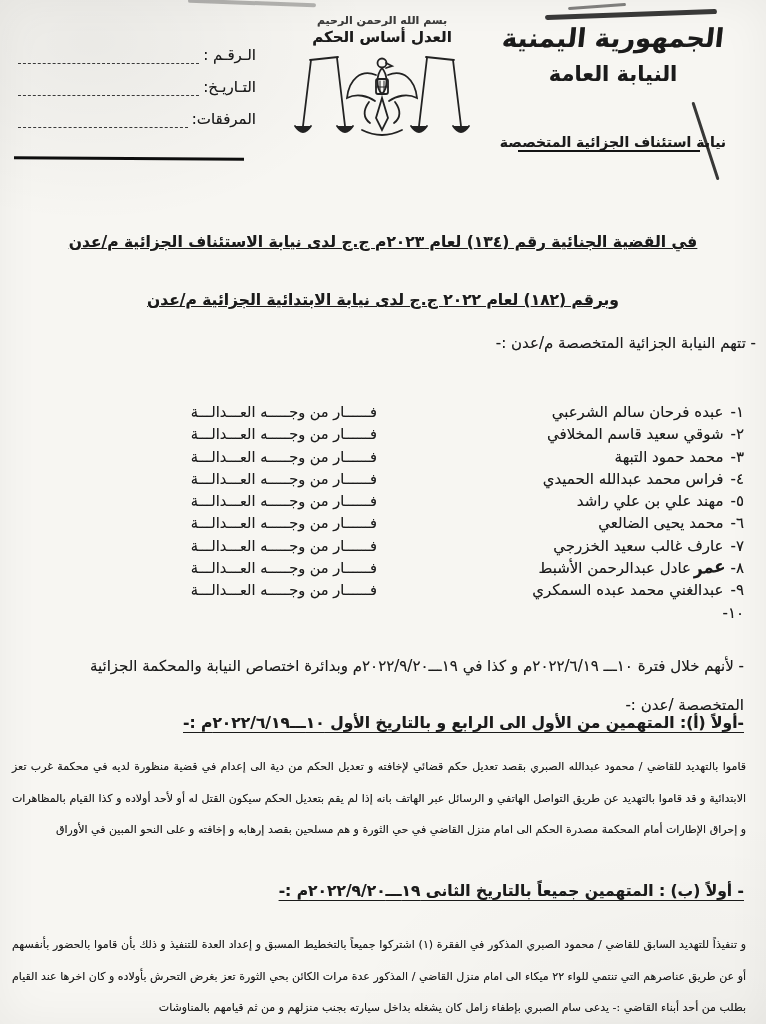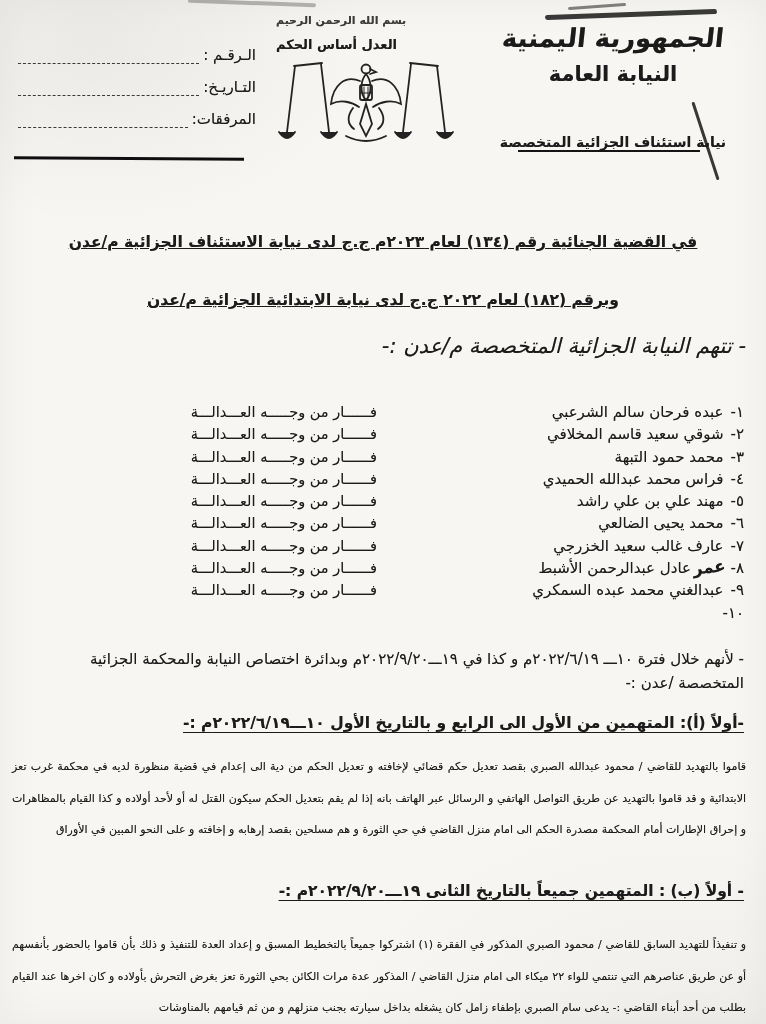--- a/index.html
+++ b/index.html
@@ -19,44 +19,44 @@
   .smudge-a{top:12px;left:545px;width:172px;height:5px;transform:rotate(-2deg);opacity:.88;}
   .smudge-b{top:5px;left:568px;width:58px;height:3px;opacity:.55;transform:rotate(-4deg);}
   .smudge-c{top:1px;left:188px;width:128px;height:4px;opacity:.3;transform:rotate(2deg);}
   .mark-diag{position:absolute;top:100px;left:704px;width:3px;height:82px;background:#161616;border-radius:2px;transform:rotate(-18deg);opacity:.85;}
   
   .hdr-right{position:absolute;top:24px;right:32px;width:242px;text-align:center;}
   .hdr-country{font-size:26px;font-weight:bold;transform:skewX(-6deg);line-height:1.15;}
   .hdr-org{font-size:21px;font-weight:bold;margin-top:8px;}
   .hdr-dept{font-size:14px;font-weight:bold;margin-top:48px;}
   .hdr-right-line{position:absolute;top:150px;right:66px;width:182px;border-top:2.5px solid #141414;}
-  .hdr-center{position:absolute;top:14px;right:278px;width:212px;text-align:left;}
+  .hdr-center{position:absolute;top:14px;right:278px;width:212px;text-align:center;}
   .bismillah{font-size:11px;font-weight:bold;opacity:.85;}
-  .motto{font-size:13px;font-weight:bold;margin-top:10px;}
+  .motto{font-size:15px;font-weight:bold;margin-top:1px;}
   .emblem{margin-top:0;}
   .hdr-left{position:absolute;top:46px;left:18px;width:238px;}
   .fld{display:flex;align-items:flex-end;margin-bottom:14px;font-weight:normal;font-size:15px;}
   .fld-label{flex:none;padding-left:4px;}
   .fld-line{flex:1;border-bottom:1.6px dashed #3a3a3a;height:1.05em;min-width:40px;}
   .hdr-left-line{position:absolute;top:157px;left:14px;width:230px;border-top:3.2px solid #0e0e0e;transform:rotate(.4deg);}
   
   .doc-title{position:absolute;top:184px;left:0;right:0;text-align:center;font-size:17px;font-weight:bold;}
   .case-line{position:absolute;left:0;right:0;text-align:center;font-size:15.5px;font-weight:bold;text-decoration:underline;}
   .case-1{top:233px;}
   .case-2{top:291px;}
-  .intro{position:absolute;top:334px;right:20px;font-size:21px;font-style:italic;}
+  .intro{position:absolute;top:334px;right:10px;font-size:15px;}
   
   .accused{position:absolute;top:401px;right:22px;left:22px;}
   .acc-row{display:flex;align-items:baseline;line-height:22.3px;font-size:15px;}
   .acc-right{flex:none;width:318px;display:flex;align-items:baseline;}
   .acc-num{flex:none;padding-left:5px;}
   .hand{font-weight:bold;font-size:16.5px;display:inline-block;transform:rotate(-6deg);padding-left:2px;}
   .acc-status{flex:none;margin-right:49px;font-size:14.5px;letter-spacing:0;}
   
-  .period{position:absolute;top:647px;right:22px;left:26px;font-size:15px;line-height:24px;text-align:right;}
+  .period{position:absolute;top:647px;right:22px;left:26px;font-size:15px;line-height:39px;text-align:right;}
   .sec-head{position:absolute;right:22px;font-size:15.5px;font-weight:bold;text-decoration:underline;text-underline-offset:4px;}
   .sec-a-head{top:714px;}
   .para{position:absolute;right:20px;left:12px;font-size:11px;line-height:31.5px;text-align:justify;}
   .para-a{top:751px;}
   .sec-b-head{top:882px;}
   .para-b{top:929px;}
 </style>
 </head>
 <body>
 

